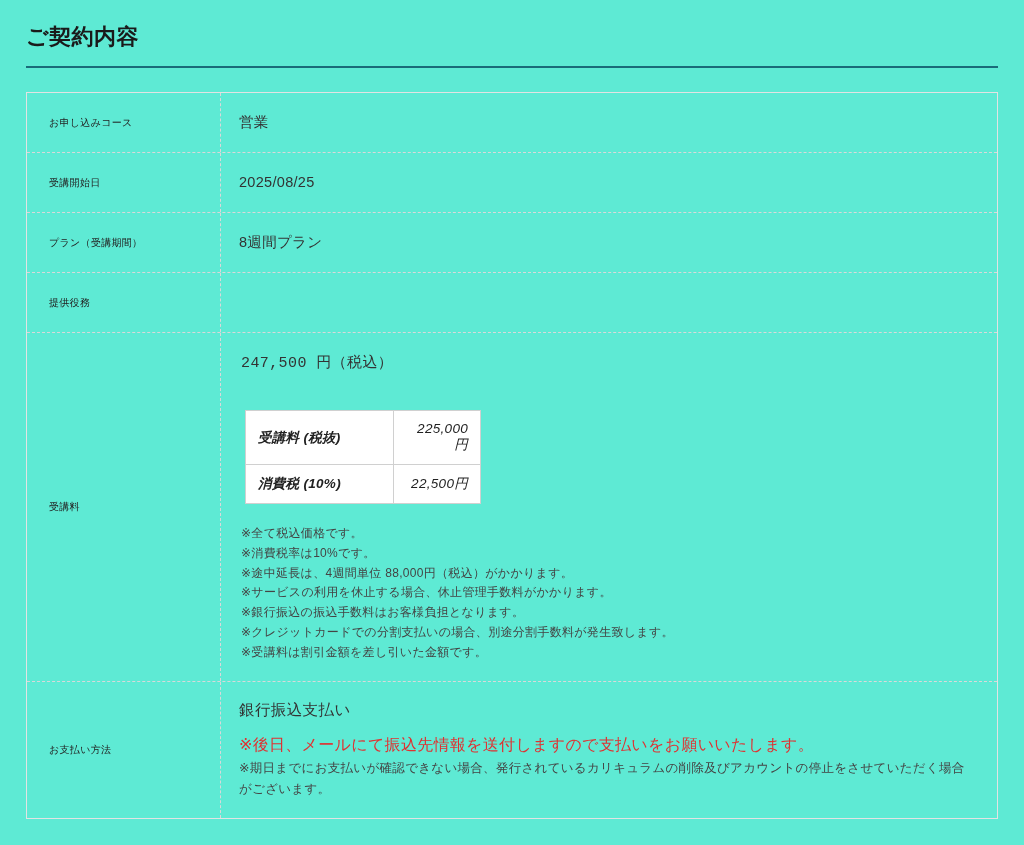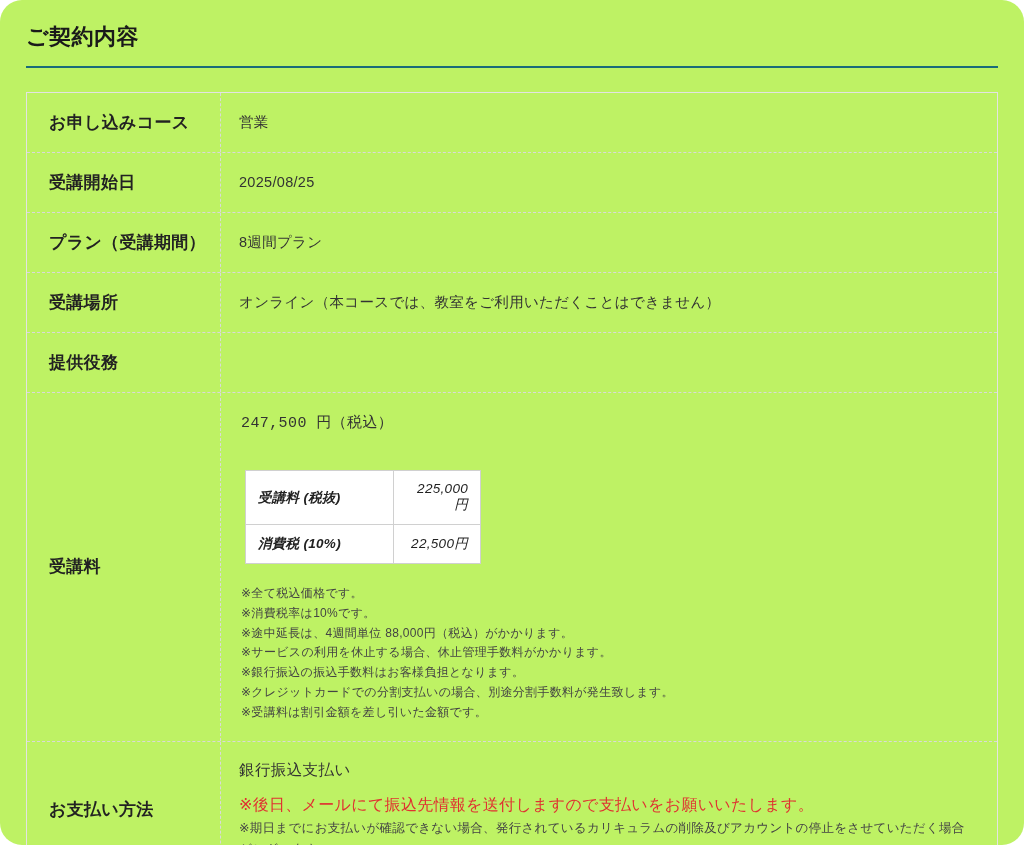--- a/index.html
+++ b/index.html
@@ -7,23 +7,22 @@
     margin: 0;
     padding: 0;
     background: #ffffff;
     font-family: "Liberation Sans", "DejaVu Sans", sans-serif;
     color: #333333;
   }
   .page {
     width: 1024px;
     height: 845px;
     position: relative;
-    background: #bef264;
+    background: #5eead4;
     overflow: hidden;
-    border-radius: 22px;
   }
   .page-title {
     font-size: 22px;
     font-weight: bold;
     color: #1a1a1a;
     letter-spacing: 0.5px;
     padding: 22px 0 14px 26px;
   }
   .title-rule {
     height: 2px;
@@ -42,22 +41,22 @@
     min-height: 60px;
   }
   .row:last-child { border-bottom: 1px solid #e3e3e3; }
   .th {
     width: 194px;
     flex: 0 0 194px;
     border-right: 1px dashed #d9d9d9;
     display: flex;
     align-items: center;
     padding: 0 0 0 22px;
-    font-size: 17px;
-    font-weight: bold;
+    font-size: 10px;
+    font-weight: normal;
     color: #222222;
     letter-spacing: 0.3px;
   }
   .td {
     flex: 1 1 auto;
     padding: 18px 20px 18px 18px;
     font-size: 14.5px;
     color: #333333;
     display: flex;
     flex-direction: column;
@@ -143,26 +142,20 @@
       </div>
     </div>
 
     <div class="row">
       <div class="th">プラン（受講期間）</div>
       <div class="td">
         <span class="plain">8週間プラン</span>
       </div>
     </div>
 
-    <div class="row">
-      <div class="th">受講場所</div>
-      <div class="td">
-        <span class="plain">オンライン（本コースでは、教室をご利用いただくことはできません）</span>
-      </div>
-    </div>
 
     <div class="row">
       <div class="th">提供役務</div>
     </div>
 
     <div class="row row-fee">
       <div class="th">受講料</div>
       <div class="td">
         <div class="fee-total">247,500 円（税込）</div>
 

